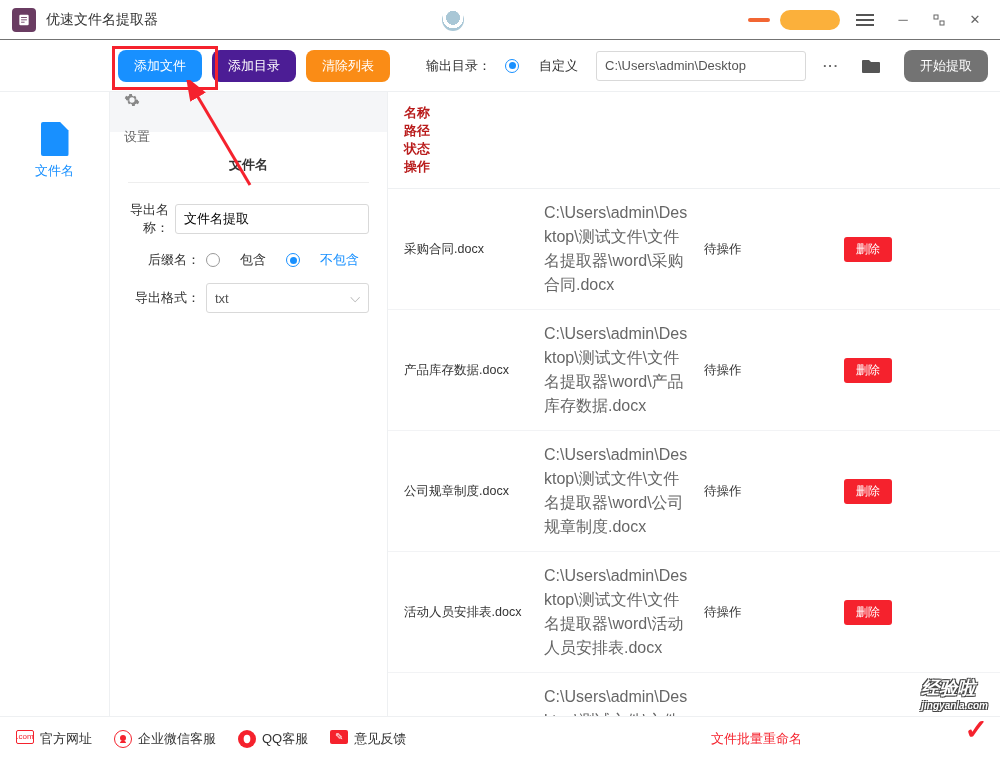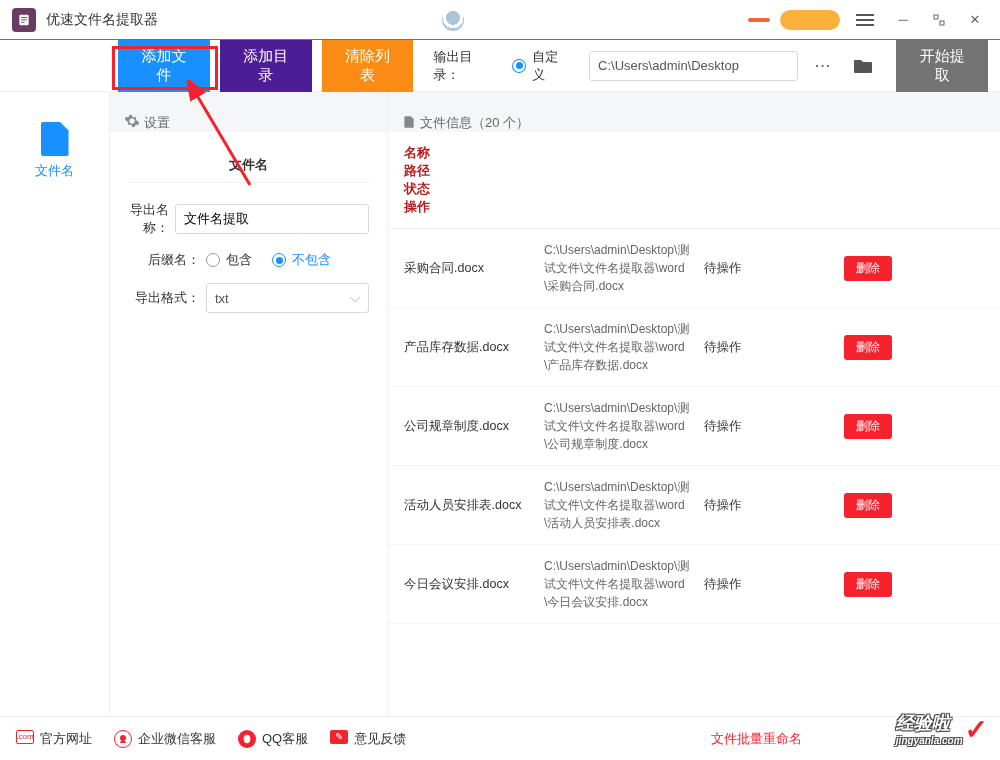--- a/index.html
+++ b/index.html
@@ -12,78 +12,78 @@
 .title-center { flex: 1; display:flex; justify-content:center; }
 .title-center .logo { width: 22px; height: 22px; background: radial-gradient(circle at 50% 40%, #a9c7d6 0 40%, #fff 41% 60%, #a9c7d6 61% 100%); border-radius: 50%; }
 .tb-right { display:flex; align-items:center; gap:10px; }
 .tb-bar1 { width:22px; height:4px; background:#f26633; border-radius:3px; }
 .tb-bar2 { width:60px; height:20px; background:#fbb03b; border-radius:10px; }
 .tb-menu { width:18px; display:flex; flex-direction:column; gap:3px; margin: 0 6px;}
 .tb-menu span { height:2px; background:#555; }
 .win-btn { width: 26px; height: 26px; display:flex; align-items:center; justify-content:center; color:#666; cursor:pointer; }
 
 .toolbar { height: 52px; display:flex; align-items:center; padding:0 12px 0 118px; gap:10px; border-bottom:1px solid #eef0f2; }
-.btn { padding: 7px 16px; border-radius: 0; cursor:pointer; font-size:15px; border:none; }
+.btn { padding: 7px 16px; border-radius: 8px; cursor:pointer; font-size:13px; border:none; }
 .btn-blue { background:#1890ff; color:#fff; }
 .btn-teal { background:#4c1d95; color:#fff; }
 .btn-orange { background:#fa8c16; color:#fff; }
 .btn-red { background:#737373; color:#fff; }
 .btn-del { background:#f5222d; color:#fff; padding:4px 12px; font-size:12px; border-radius:3px; cursor:pointer; border:none;}
 .toolbar .spacer { flex:1; }
 .out-label { margin-right:4px; color:#333; }
-.radio-group { display:flex; align-items:center; gap:6px; margin-right:8px; }
+.radio-group { display:flex; align-items:center; gap:20px; margin-right:8px; }
 .radio { width:14px; height:14px; border:1px solid #999; border-radius:50%; display:inline-flex; align-items:center; justify-content:center; }
 .radio.checked::after { content:''; width:7px; height:7px; background:#1890ff; border-radius:50%; }
 .radio.checked { border-color:#1890ff; }
 .path-input { width: 210px; height: 30px; border:1px solid #d9d9d9; border-radius:3px; padding:0 8px; font-size:13px; color:#555; }
 .icon-btn { width:30px; height:30px; display:flex; align-items:center; justify-content:center; color:#666; cursor:pointer;}
 
 .highlight-box { position:absolute; left:112px; top:46px; width:106px; height:44px; border:3px solid #f5222d; pointer-events:none; }
 .arrow-svg { position:absolute; left:180px; top:80px; width:80px; height:110px; pointer-events:none; }
 
 .main { display:flex; height: 624px; }
 .sidebar { width:110px; background:#fff; border-right:1px solid #eef0f2; padding-top:18px; }
 .side-item { display:flex; flex-direction:column; align-items:center; padding:12px 0 18px 0; gap:6px; cursor:pointer; }
 .side-item.active { color:#1890ff; }
 .side-item .file-ic { width:28px; height:34px; background:#1890ff; clip-path: polygon(0 0, 70% 0, 100% 25%, 100% 100%, 0 100%); border-radius:2px; }
 .side-item.inactive { color:#999; }
 .side-item .folder-ic { width:30px; height:24px; background:#555; border-radius:2px; position:relative; }
 .side-item .folder-ic::before { content:''; position:absolute; top:-4px; left:0; width:14px; height:6px; background:#555; border-radius:2px 2px 0 0; }
 
 .content { flex:1; display:flex; background:#fafbfc; }
 .settings-panel { width:278px; background:#fff; border-right:1px solid #eef0f2; }
-.panel-header { height:40px; display:flex; align-items:flex-end; padding:0 14px; background:#f5f6f8; gap:4px; color:#666; }
+.panel-header { height:40px; display:flex; align-items:flex-start; padding:0 14px; background:#f5f6f8; gap:17px; color:#666;flex-direction:column; }
 .gear-ic { color:#888; }
 .settings-body { padding:24px 18px; }
 .section-title { text-align:center; font-weight:bold; padding-bottom:8px; border-bottom:1px solid #eee; margin-bottom:18px; }
 .form-row { display:flex; align-items:center; margin-bottom:14px; gap:6px; }
 .form-row label { width:72px; text-align:right; color:#333; }
 .text-input { flex:1; height:30px; border:1px solid #d9d9d9; border-radius:3px; padding:0 8px; font-size:13px; }
 .select-input { flex:1; height:30px; border:1px solid #d9d9d9; border-radius:3px; padding:0 8px; font-size:13px; display:flex; align-items:center; justify-content:space-between; color:#555; cursor:pointer;}
 .suffix-row { display:flex; align-items:center; gap:12px;}
 
 .table-panel { flex:1; background:#fff; display:flex; flex-direction:column; }
 .table-header-row { display:flex; padding:12px 16px; color:#b91c1c; border-bottom:1px solid #eef0f2; font-weight:700;flex-direction:column;}
 .col-name { width:140px; }
 .col-path { width:160px; padding-right:10px;}
 .col-status { width:140px; }
 .col-action { width:100px; }
 .table-body { flex:1; overflow-y:auto; }
 .table-row { display:flex; padding:12px 16px; border-bottom:1px solid #f2f3f5; align-items:center; font-size:12.5px;}
-.table-row .col-path { font-size:12px; color:#666; word-break:break-all; line-height:1.5;}
+.table-row .col-path { font-size:16px; color:#666; word-break:break-all; line-height:1.5;}
 .table-row .col-name { word-break:break-all; }
 
 .footer { height:44px; border-top:1px solid #eef0f2; display:flex; align-items:center; padding:0 16px; gap:22px; position:relative; }
 .footer-item { display:flex; align-items:flex-start; gap:6px; cursor:pointer; font-size:13px; }
 .ic-sq { width:18px; height:14px; border:1.5px solid #f5222d; border-radius:2px; display:flex; align-items:center; justify-content:center; font-size:8px; color:#f5222d;}
 .ic-circle { width:18px; height:18px; border-radius:50%; display:flex; align-items:center; justify-content:center; }
 .footer-spacer { flex:1; }
 .footer-link { color:#f5222d; cursor:pointer; }
 
-.watermark { position:absolute; right:12px; bottom:14px; font-style:italic; font-weight:bold; color:#fff; text-shadow: -1px -1px 0 #444, 1px -1px 0 #444, -1px 1px 0 #444, 1px 1px 0 #444; font-size:18px; display:flex; align-items:flex-end; gap:2px; pointer-events:none;}
+.watermark { position:absolute; right:12px; bottom:14px; font-style:italic; font-weight:bold; color:#fff; text-shadow: -1px -1px 0 #444, 1px -1px 0 #444, -1px 1px 0 #444, 1px 1px 0 #444; font-size:18px; display:flex; align-items:flex-end; gap:2px; pointer-events:none;flex-direction:column;}
 .watermark .check { color:#f5222d; font-size:28px; text-shadow:none; font-style:normal;}
 .watermark .sub { font-size:10px; display:block; text-shadow: -1px -1px 0 #444, 1px -1px 0 #444, -1px 1px 0 #444, 1px 1px 0 #444;}
 
 ::-webkit-scrollbar { width:8px; }
 ::-webkit-scrollbar-thumb { background:#ccc; border-radius:4px; }
 </style>
 </head>
 <body>
 
 <div class="titlebar">
@@ -189,28 +189,20 @@
           <label>导出格式：</label>
           <div class="select-input">
             <span>txt</span>
             <span style="color:#aaa;">⌵</span>
           </div>
         </div>
       </div>
     </div>
 
     <div class="table-panel">
-      <div class="panel-header">
-        <span>
-          <svg width="14" height="14" viewBox="0 0 24 24" fill="#888">
-              <path d="M6 2h9l5 5v13a2 2 0 01-2 2H6a2 2 0 01-2-2V4a2 2 0 012-2z"></path>
-            </svg>
-        </span>
-        <span>文件信息（20 个）</span>
-      </div>
       <div class="table-header-row">
         <div class="col-name">名称</div>
         <div class="col-path">路径</div>
         <div class="col-status">状态</div>
         <div class="col-action">操作</div>
       </div>
       <div class="table-body" id="table-body">
           <div class="table-row">
             <div class="col-name">采购合同.docx</div>
             <div class="col-path">C:\Users\admin\Desktop\测试文件\文件名提取器\word\采购合同.docx</div>

